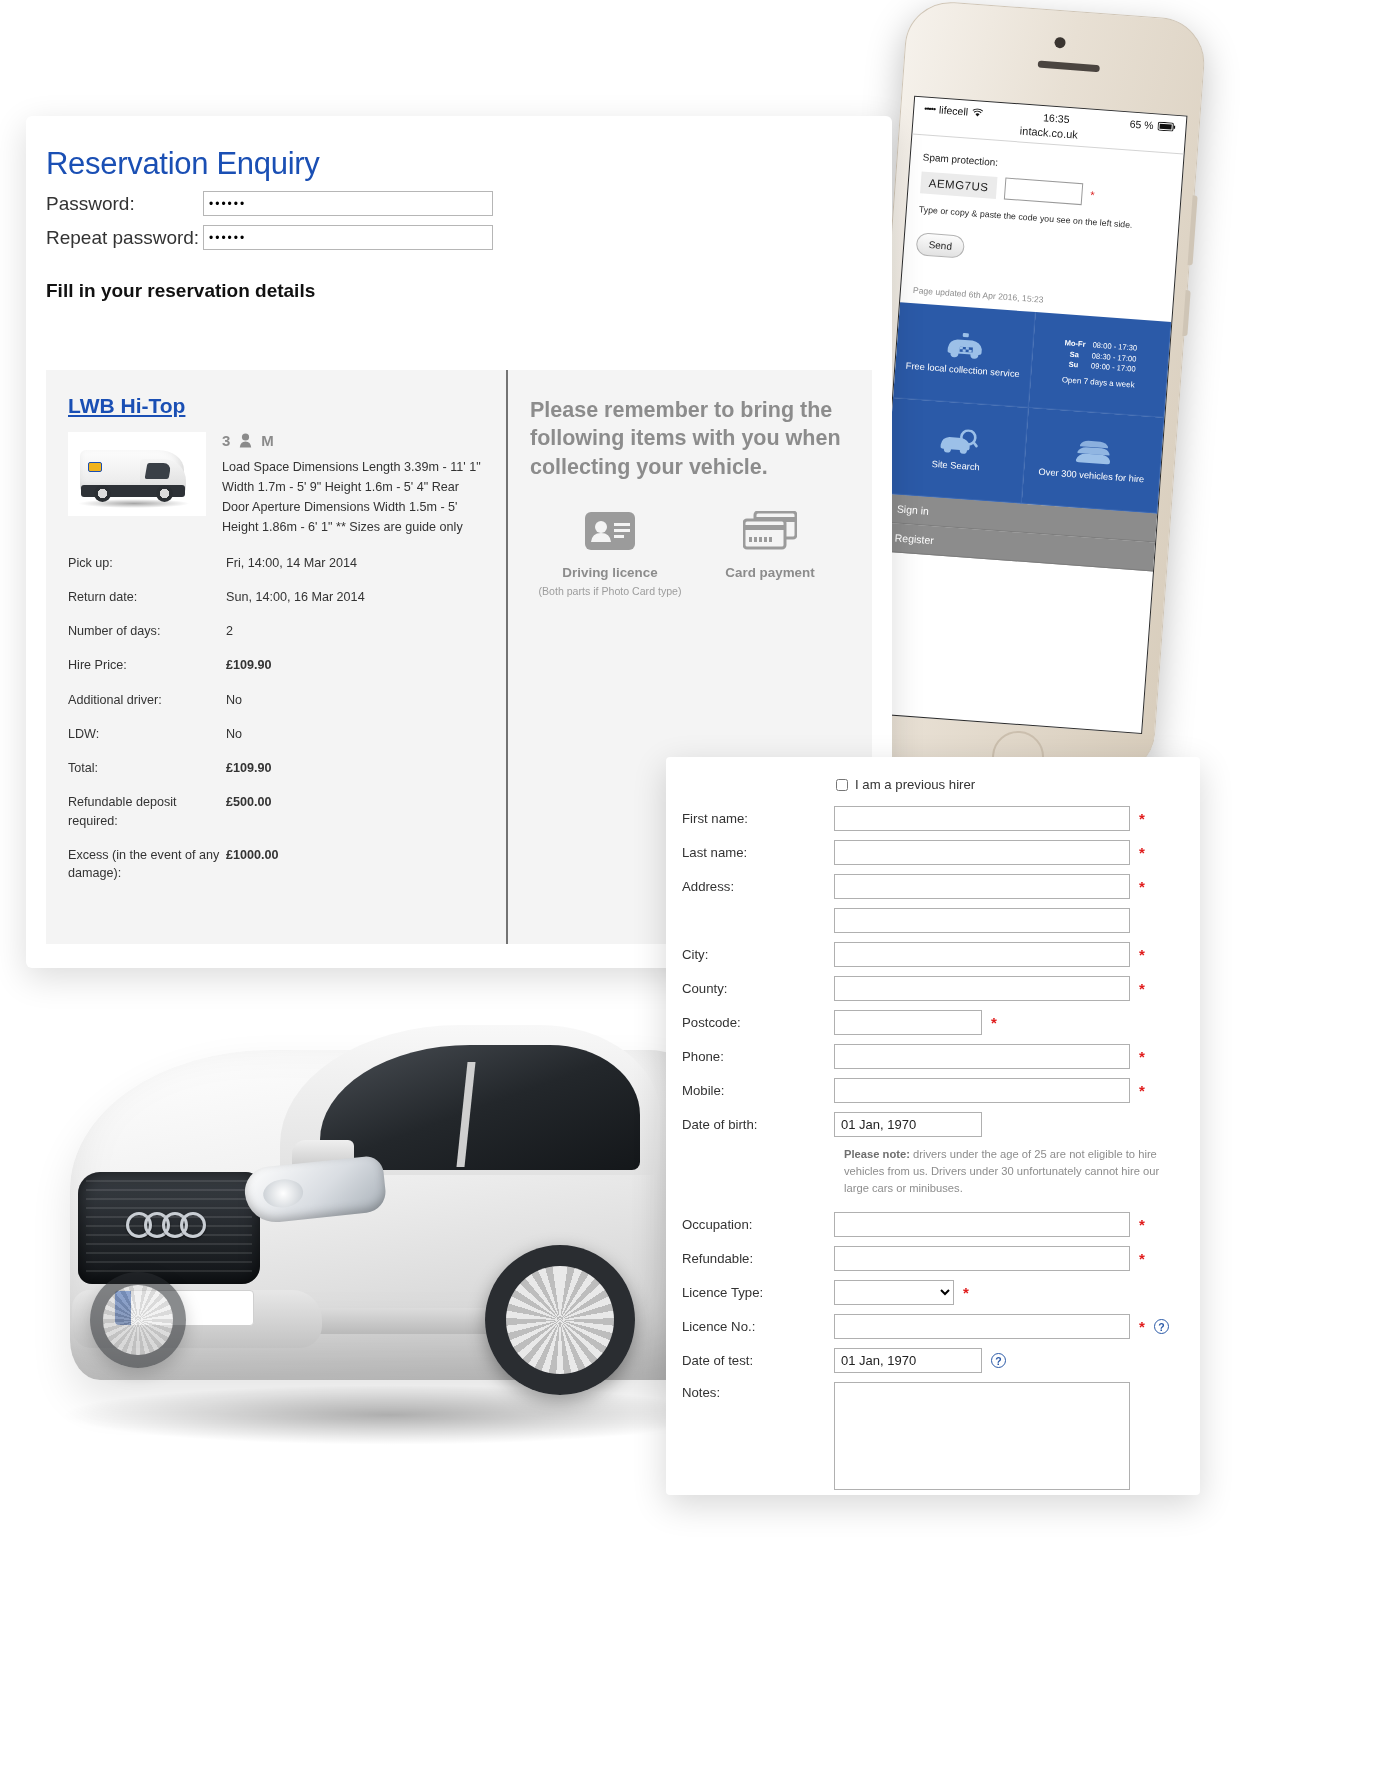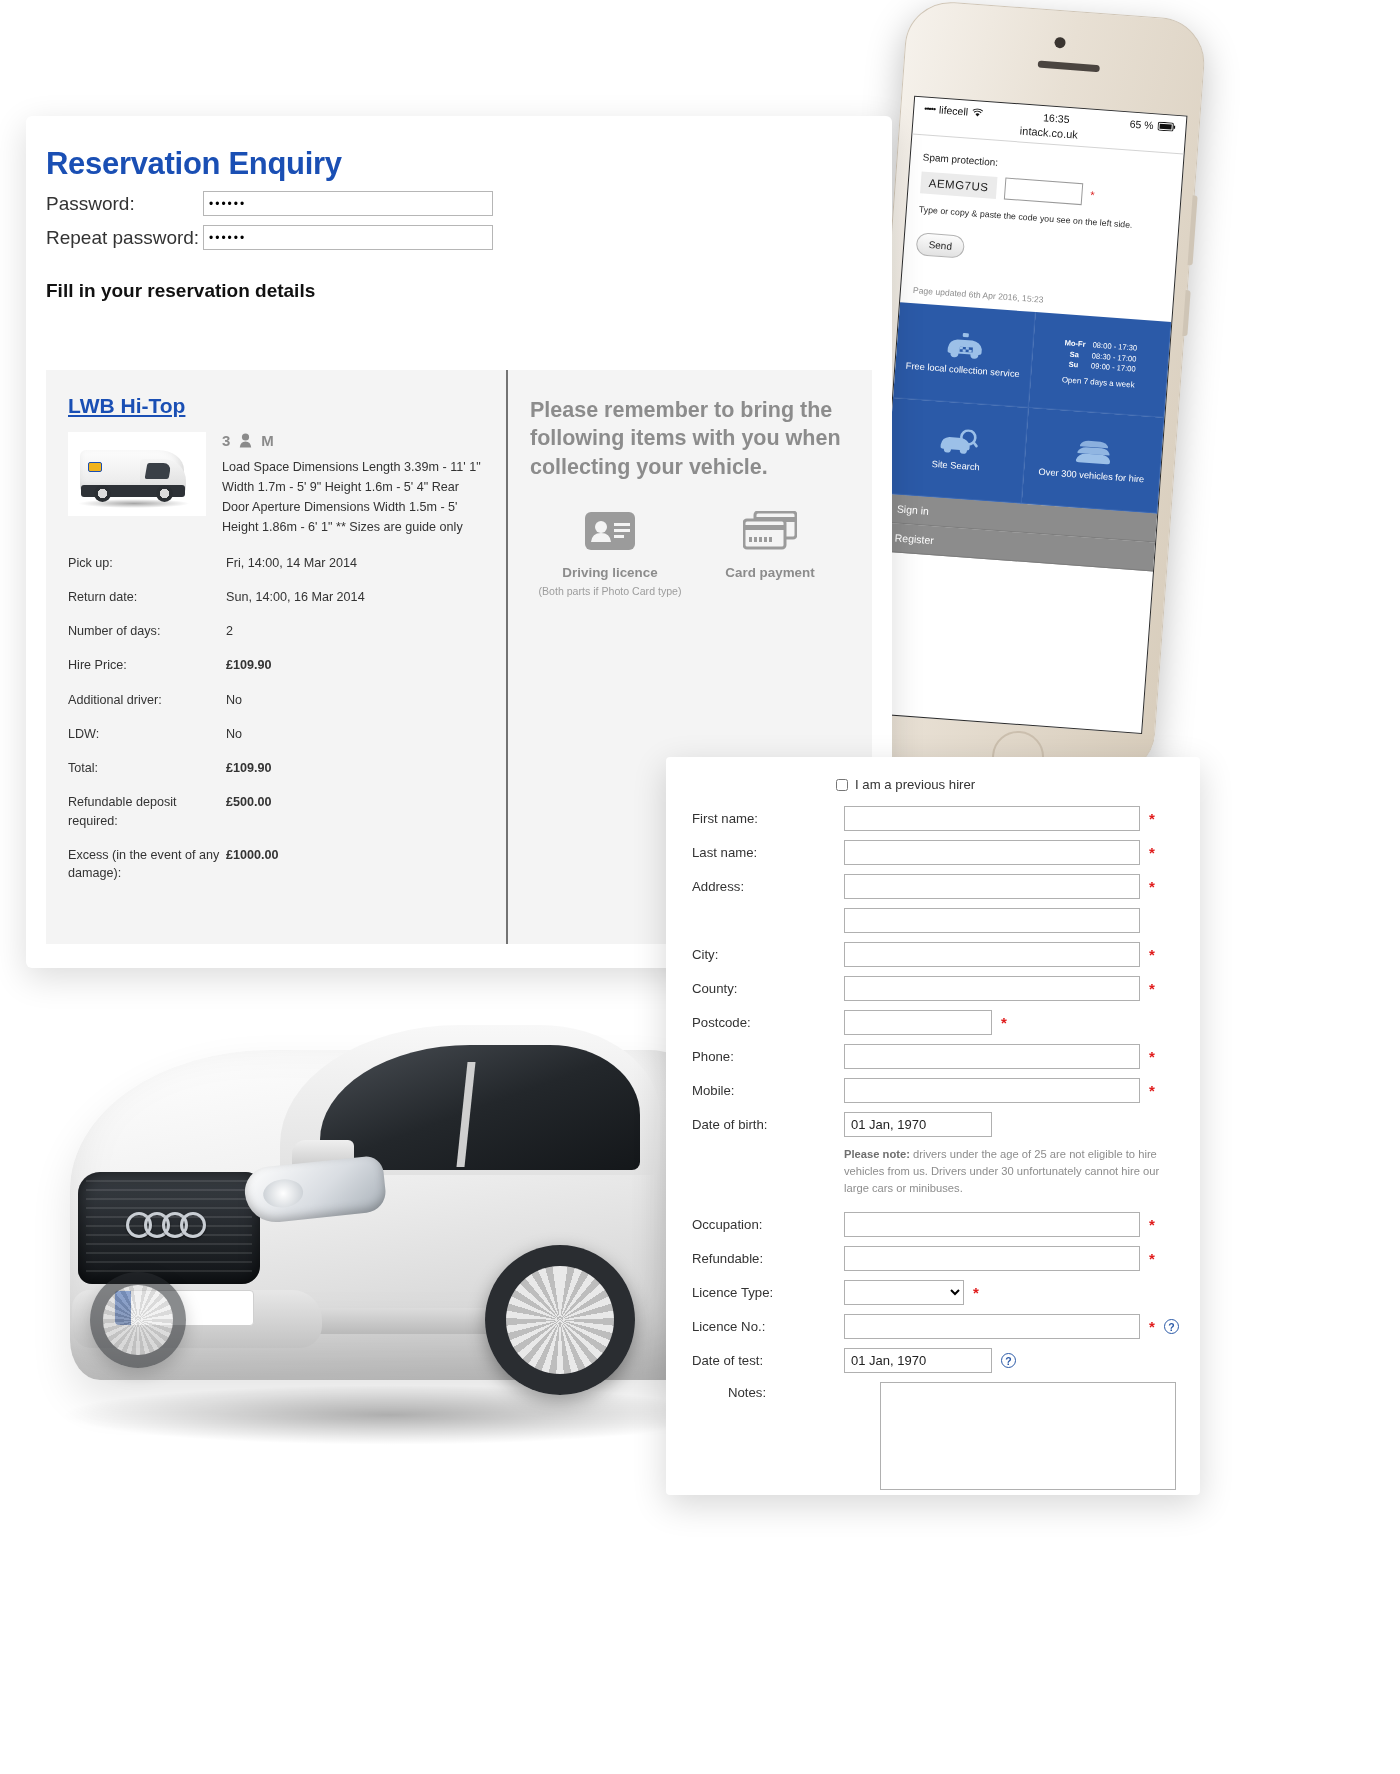--- a/index.html
+++ b/index.html
@@ -183,21 +183,21 @@
     padding:8px 12px; border-bottom:1px solid #7d7d7d;
   }
 
   
   .main-card{
     position:absolute; left:26px; top:116px; width:866px; height:852px;
     background:#ffffff; border-radius:6px;
     box-shadow:0 10px 34px rgba(0,0,0,0.14);
   }
   .page-title{
-    font-size:31px; font-weight:bold; color:#1a4fb4; letter-spacing:-0.3px;
+    font-size:31px; font-weight:normal; color:#1a4fb4; letter-spacing:-0.3px;
     padding:30px 0 0 20px;
   }
   .section-h{
     font-size:19px; font-weight:bold; color:#111; padding:22px 0 0 20px;
   }
   .pw-row{ display:flex; align-items:center; padding:9px 0 0 20px; }
   .pw-row label{ width:157px; font-size:19px; color:#333; }
   .pw-row input{
     width:290px; height:25px; border:1px solid #b6b6b6; background:#fff;
     font-size:12px; padding:0 5px; letter-spacing:2px;
@@ -282,21 +282,21 @@
     position:absolute; left:666px; top:757px; width:534px; height:738px;
     background:#ffffff; border-radius:4px;
     box-shadow:0 10px 34px rgba(0,0,0,0.16);
     padding:14px 0 0 0; overflow:hidden;
   }
   .prev-hirer{
     display:flex; align-items:center; gap:7px; justify-content:flex-start;
     margin:6px 0 14px 170px; font-size:13.2px; color:#333;
   }
   .prev-hirer input{ width:12px; height:12px; margin:0; }
-  .f-row{ display:flex; align-items:center; margin-bottom:9px; padding-left:26px; }
+  .f-row{ display:flex; align-items:center; margin-bottom:9px; padding-left:16px; }
   .f-row label{ width:152px; font-size:13.2px; color:#333; }
   .f-row input[type=text]{
     width:296px; height:25px; border:1px solid #b0b0b0; background:#fff;
     font-size:13px; padding:0 6px; color:#222;
     font-family:"Liberation Sans", sans-serif;
   }
   .f-row input.short{ width:148px; }
   .f-row select{
     width:120px; height:25px; border:1px solid #b0b0b0; background:#fff;
     font-size:12px; font-family:"Liberation Sans", sans-serif;
@@ -310,21 +310,21 @@
     display:inline-flex; align-items:center; justify-content:center;
     width:15px; height:15px; border:1px solid #2b5aa8; border-radius:50%;
     color:#2b5aa8; font-size:10.5px; margin-left:9px; font-weight:bold;
   }
   .dob-note{
     margin:6px 0 16px 178px; width:320px;
     font-size:11.2px; color:#8d8d8d; line-height:1.5;
   }
   .dob-note b{ color:#6f6f6f; }
   .f-row.top{ align-items:flex-start; }
-  .f-row.top label{ padding-top:3px;margin-left:36px; }
+  .f-row.top label{ padding-top:3px; }
 </style>
 </head>
 <body>
 
 <div class="car-photo">
   <div class="car-shadow"></div>
   <div class="car-body"></div>
   <div class="car-roof"></div>
   <div class="car-glass"></div>
   <div class="car-glass2"></div>

